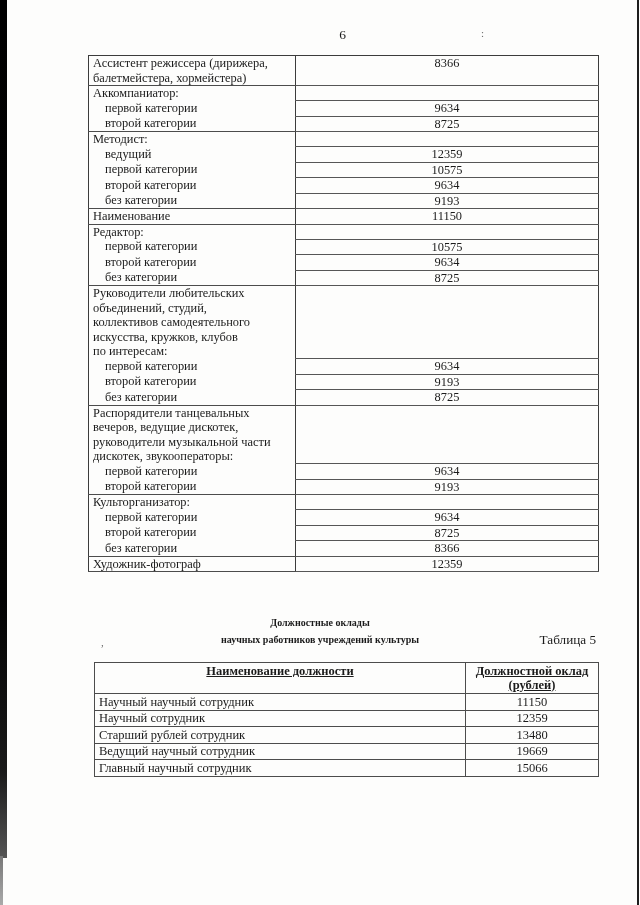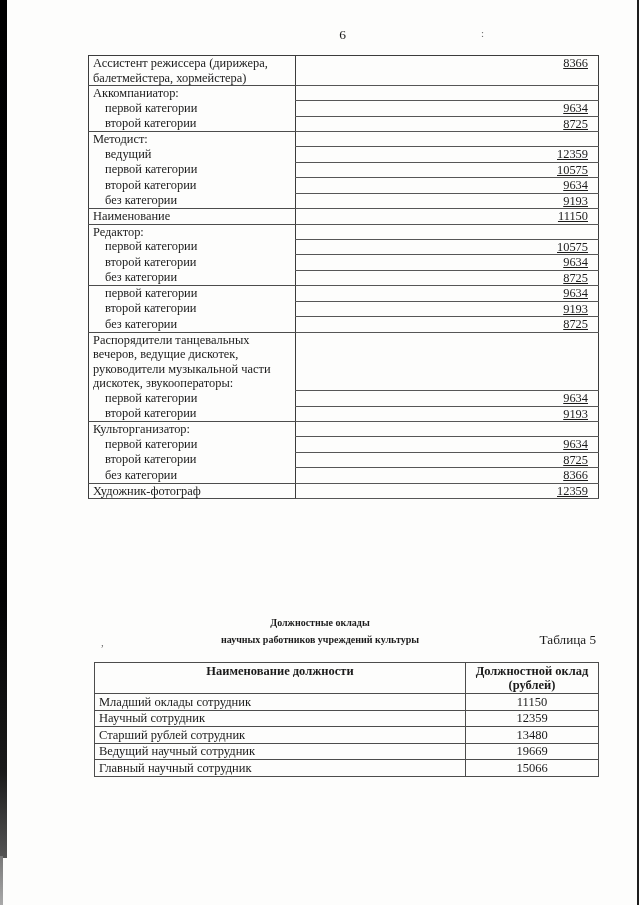--- a/index.html
+++ b/index.html
@@ -34,38 +34,37 @@
   .t1 col.c1{width:207px;}
   .t1 col.c2{width:303px;}
   .t1 td{
     font-size:12.4px;line-height:14.5px;padding:0 10px;vertical-align:top;
     white-space:pre-line;overflow:hidden;margin-top:13px;
   }
   .t1 td.lbl{padding-left:4px;}
   .t1 td.lbl.ind{padding-left:16px;}
   .t1 td.lbl.ge{border-bottom:1.2px solid #4c4c4c;}
   .t1 td.val{
-    text-align:right;border-left:1.4px solid #3c3c3c;
+    text-align:center;border-left:1.4px solid #3c3c3c;
     border-bottom:1.2px solid #565656;
-    text-decoration:underline;
   }
 
   
   .t5-caption{position:absolute;top:596px;left:0;width:100%;text-align:right;
     padding-right:2px;font-size:13.2px;box-sizing:border-box;margin-top:36px;}
   .t5-title{position:absolute;top:615px;left:-88px;width:640px;text-align:center;
     font-weight:bold;font-size:10px;line-height:16.5px;white-space:pre-line;}
   .t5{position:absolute;top:662px;left:6px;width:504px;border:1.7px solid #3c3c3c;}
   .t5 col.c1{width:371px;}
   .t5 col.c2{width:133px;}
   .t5 th,.t5 td{
     font-size:12.5px;line-height:14.5px;padding:0.5px 4px;vertical-align:top;
     border:1.2px solid #4c4c4c;
   }
-  .t5 th{font-weight:bold;text-align:center;white-space:pre-line;}
+  .t5 th{font-weight:bold;text-align:center;white-space:pre-line;text-decoration:underline;}
   .t5 td.name{text-align:left;}
   .t5 td.num{text-align:center;}
 </style>
 </head>
 <body>
 
 <div class="edge-left"></div>
 <div class="edge-left-tail"></div>
 <div class="edge-right"></div>
 <div class="speck speck-colon">:</div>
@@ -132,20 +131,28 @@
         </tr>
       <tr>
           <td class="lbl ind">второй категории</td>
           <td class="val">9634</td>
         </tr>
       <tr>
           <td class="lbl ind ge">без категории</td>
           <td class="val">8725</td>
         </tr>
       <tr>
+          <td class="lbl">Руководители любительских
+объединений, студий,
+коллективов самодеятельного
+искусства, кружков, клубов
+по интересам:</td>
+          <td class="val"></td>
+        </tr>
+      <tr>
           <td class="lbl ind">первой категории</td>
           <td class="val">9634</td>
         </tr>
       <tr>
           <td class="lbl ind">второй категории</td>
           <td class="val">9193</td>
         </tr>
       <tr>
           <td class="lbl ind ge">без категории</td>
           <td class="val">8725</td>
@@ -197,21 +204,21 @@
         <col class="c1">
         <col class="c2">
       </colgroup>
     <tbody>
       <tr>
         <th>Наименование должности</th>
         <th>Должностной оклад
 (рублей)</th>
       </tr>
       <tr>
-          <td class="name">Младший оклады сотрудник</td>
+          <td class="name">Научный научный сотрудник</td>
           <td class="num">11150</td>
         </tr>
       <tr>
           <td class="name">Научный сотрудник</td>
           <td class="num">12359</td>
         </tr>
       <tr>
           <td class="name">Старший рублей сотрудник</td>
           <td class="num">13480</td>
         </tr>

